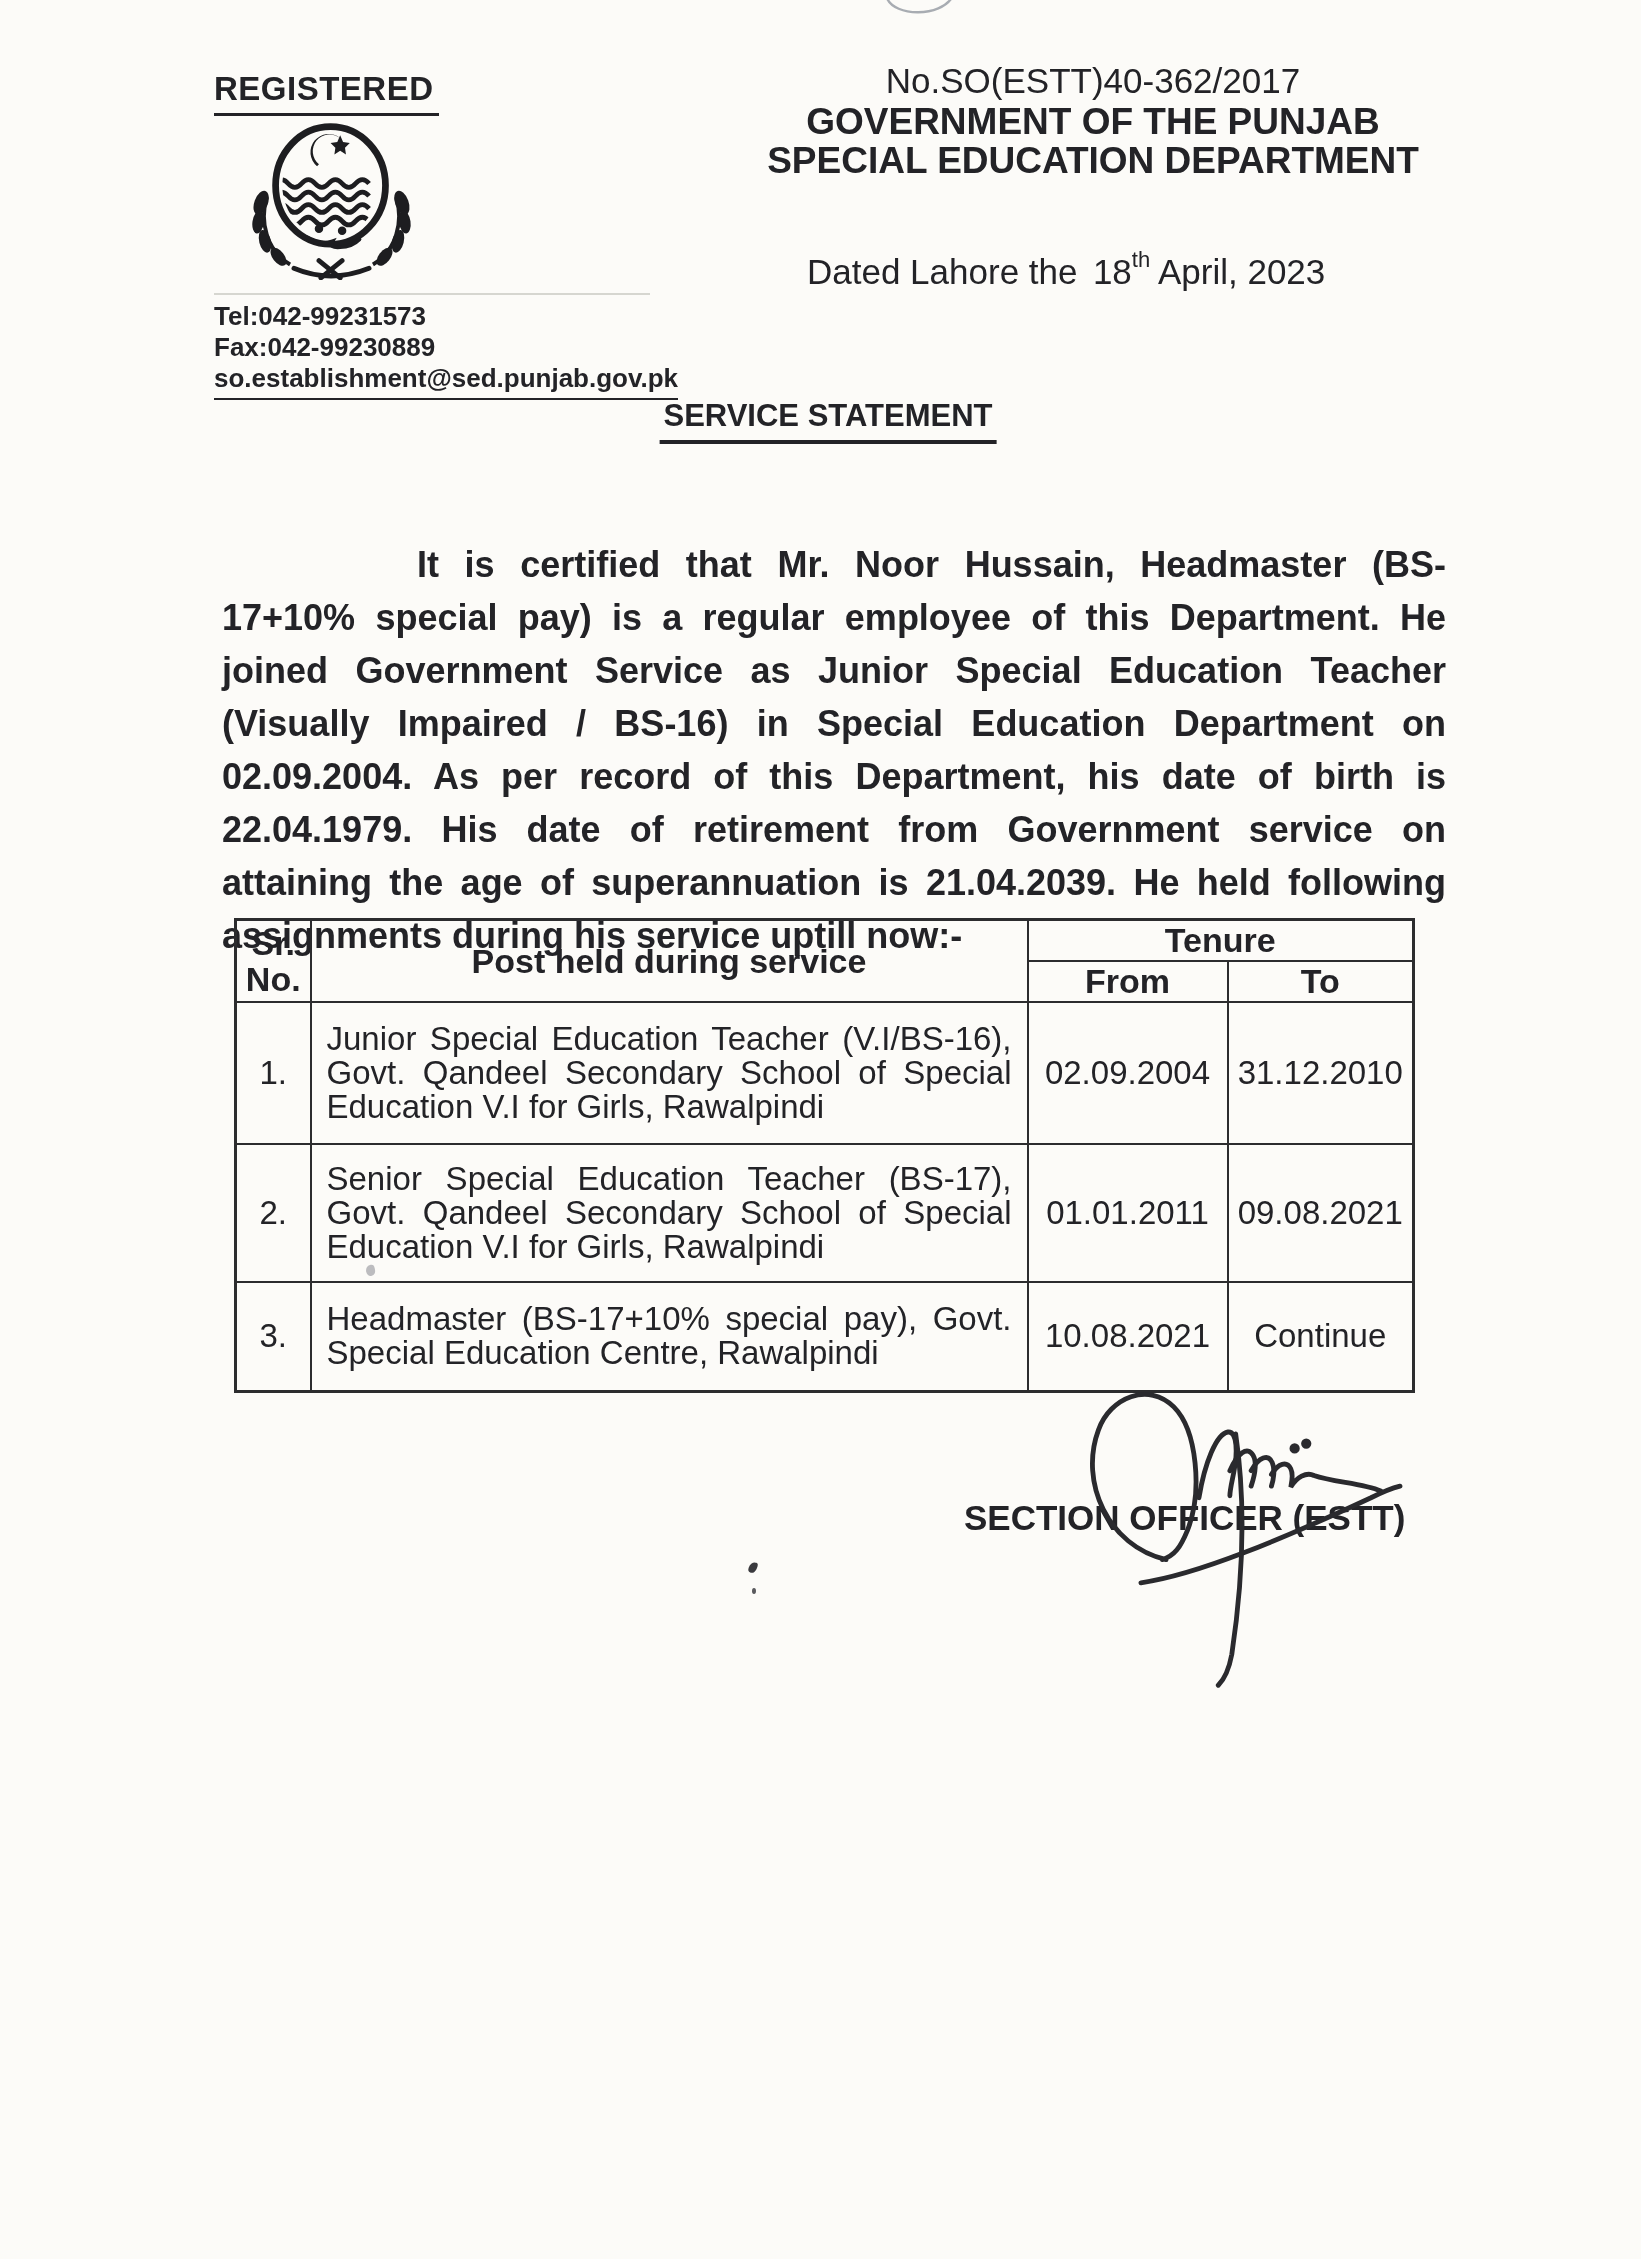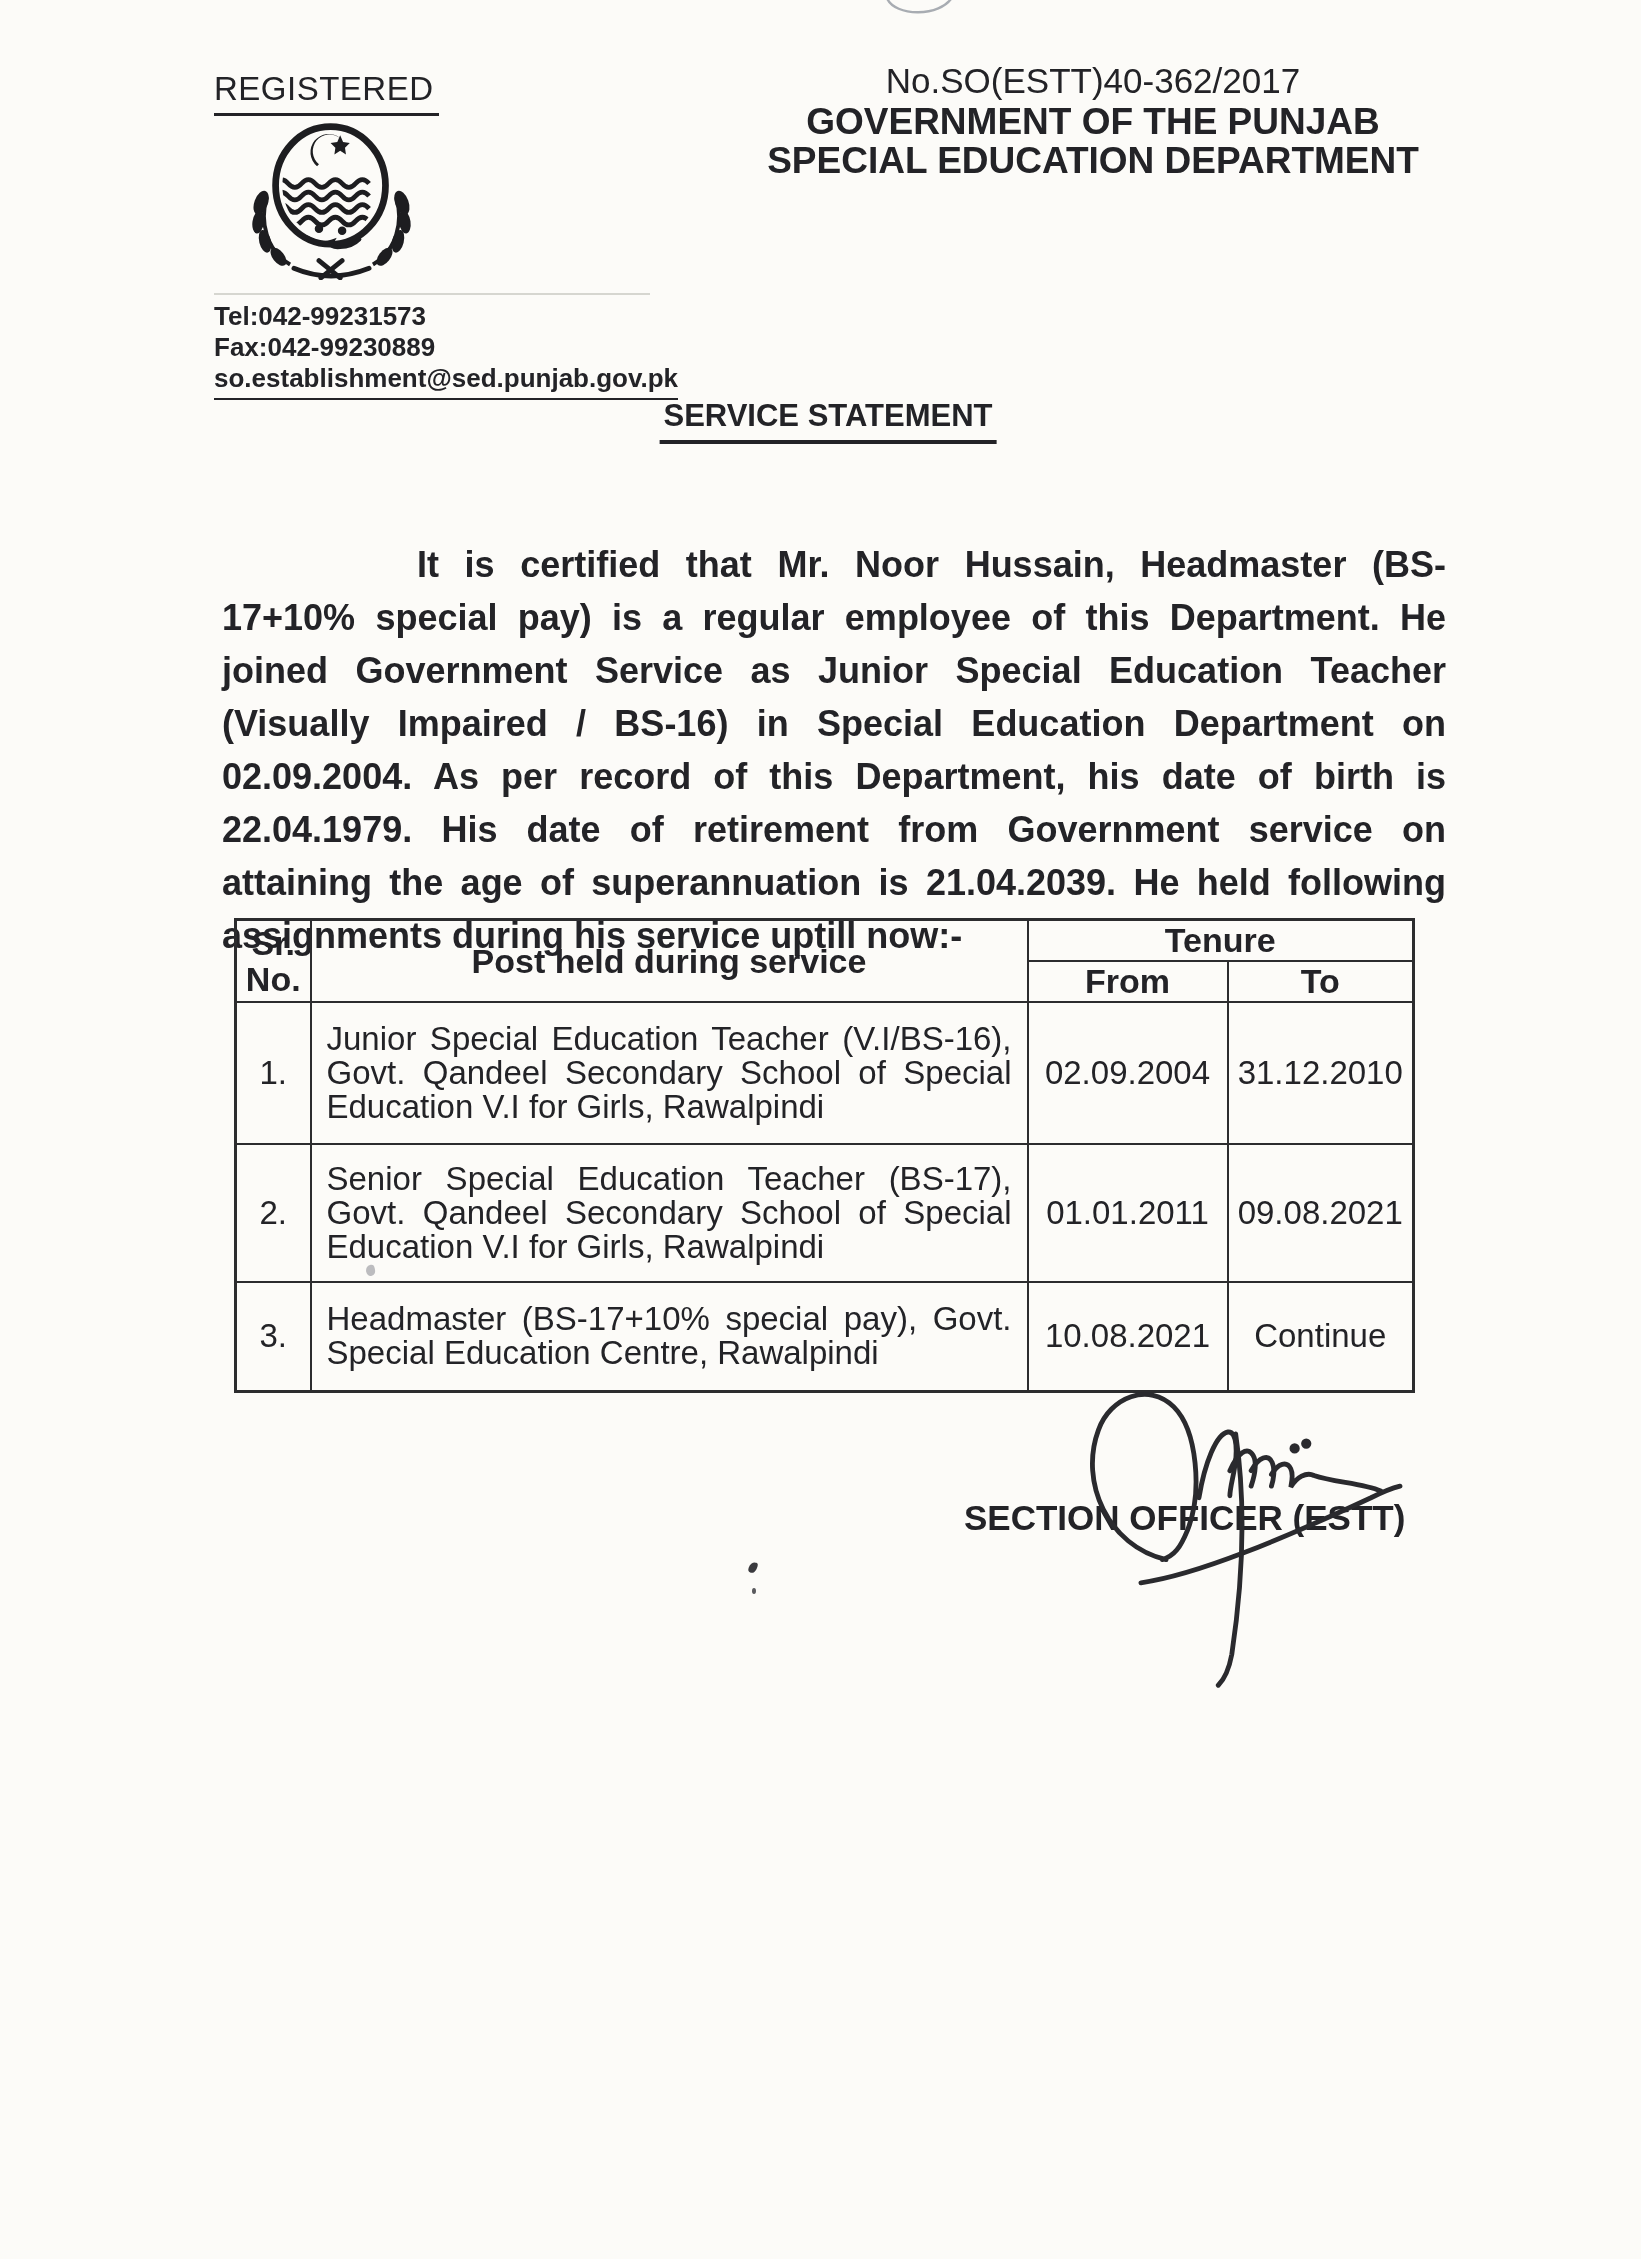--- a/index.html
+++ b/index.html
@@ -5,21 +5,21 @@
   html,body { margin:0; padding:0; background:#d9d9d6; }
   #page {
     position:relative; width:1641px; height:2259px; margin:0 auto;
     background:#fcfbf8; overflow:hidden;
     font-family:"Liberation Sans", sans-serif; color:#232327;
   }
   .abs { position:absolute; }
 
   
   .registered {
-    left:214px; top:70px; font-size:33px; font-weight:normal; letter-spacing:0.5px;
+    left:214px; top:70px; font-size:33px; font-weight:bold; letter-spacing:0.5px;
     border-bottom:3.9px solid #232327; padding:0 5.8px 4.8px 0;
   }
   .emblem { left:238px; top:114px; width:187px; height:166px; }
   .faint-rule { left:214px; top:293px; width:436px; height:1.9px; background:#d6d6d0; }
   .contact { left:214px; top:301px; font-size:26px; font-weight:bold; line-height:31px; white-space:nowrap; }
   .contact .email { border-bottom:2.9px solid #232327; padding-bottom:5px; }
 
   
   .header-right { left:753px; top:60px; width:680px; text-align:center; white-space:nowrap; }
   .ref-no  { font-size:35px; line-height:42px; }
@@ -129,20 +129,23 @@
     <div>Fax:042-99230889</div>
     <div><span class="email">so.establishment@sed.punjab.gov.pk</span></div>
   </div>
 
   <div class="abs header-right">
     <div class="ref-no">No.SO(ESTT)40-362/2017</div>
     <div class="org">GOVERNMENT OF THE PUNJAB</div>
     <div class="org">SPECIAL EDUCATION DEPARTMENT</div>
   </div>
 
+  <div class="abs date-line">
+    <span>Dated Lahore the</span><span class="day">18</span><sup>th</sup><span> April, 2023</span>
+  </div>
 
   <div class="abs doc-title">SERVICE STATEMENT</div>
 
   <p class="abs body-par"><span>It is certified that </span><b>Mr. Noor Hussain</b><span>, Headmaster (BS-17+10% special pay) is a regular employee of this Department. He joined Government Service as Junior Special Education Teacher (Visually Impaired / BS-16) in Special Education Department on 02.09.2004. As per record of this Department, his date of birth is 22.04.1979. His date of retirement from Government service on attaining the age of superannuation is 21.04.2039. He held following assignments during his service uptill now:-</span></p>
 
   <table class="assignments">
     <colgroup>
         <col style="width:75px">
         <col style="width:717px">
         <col style="width:200px">

